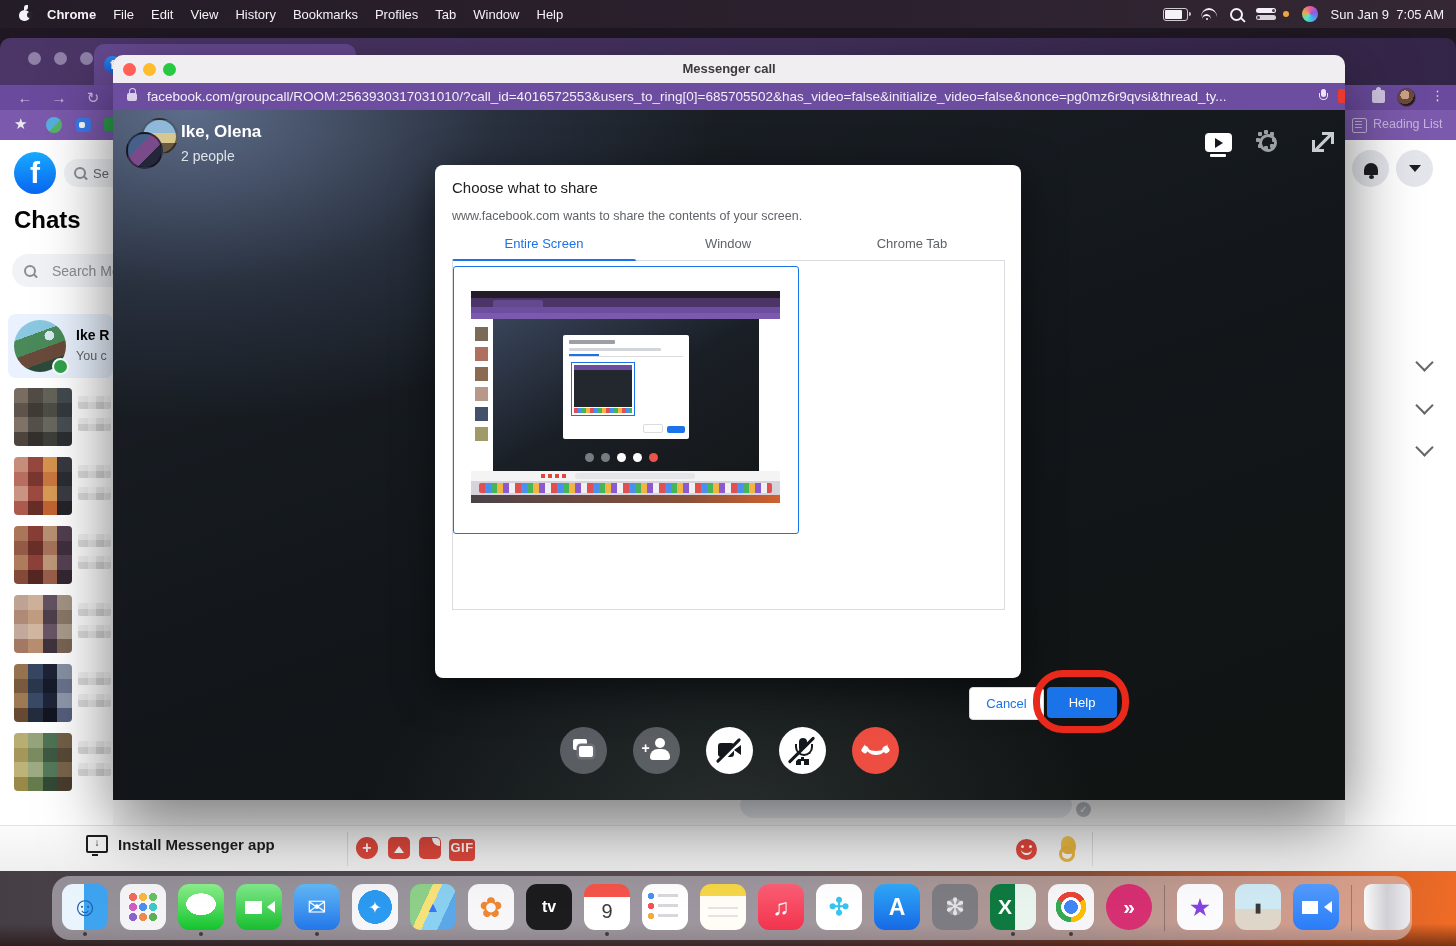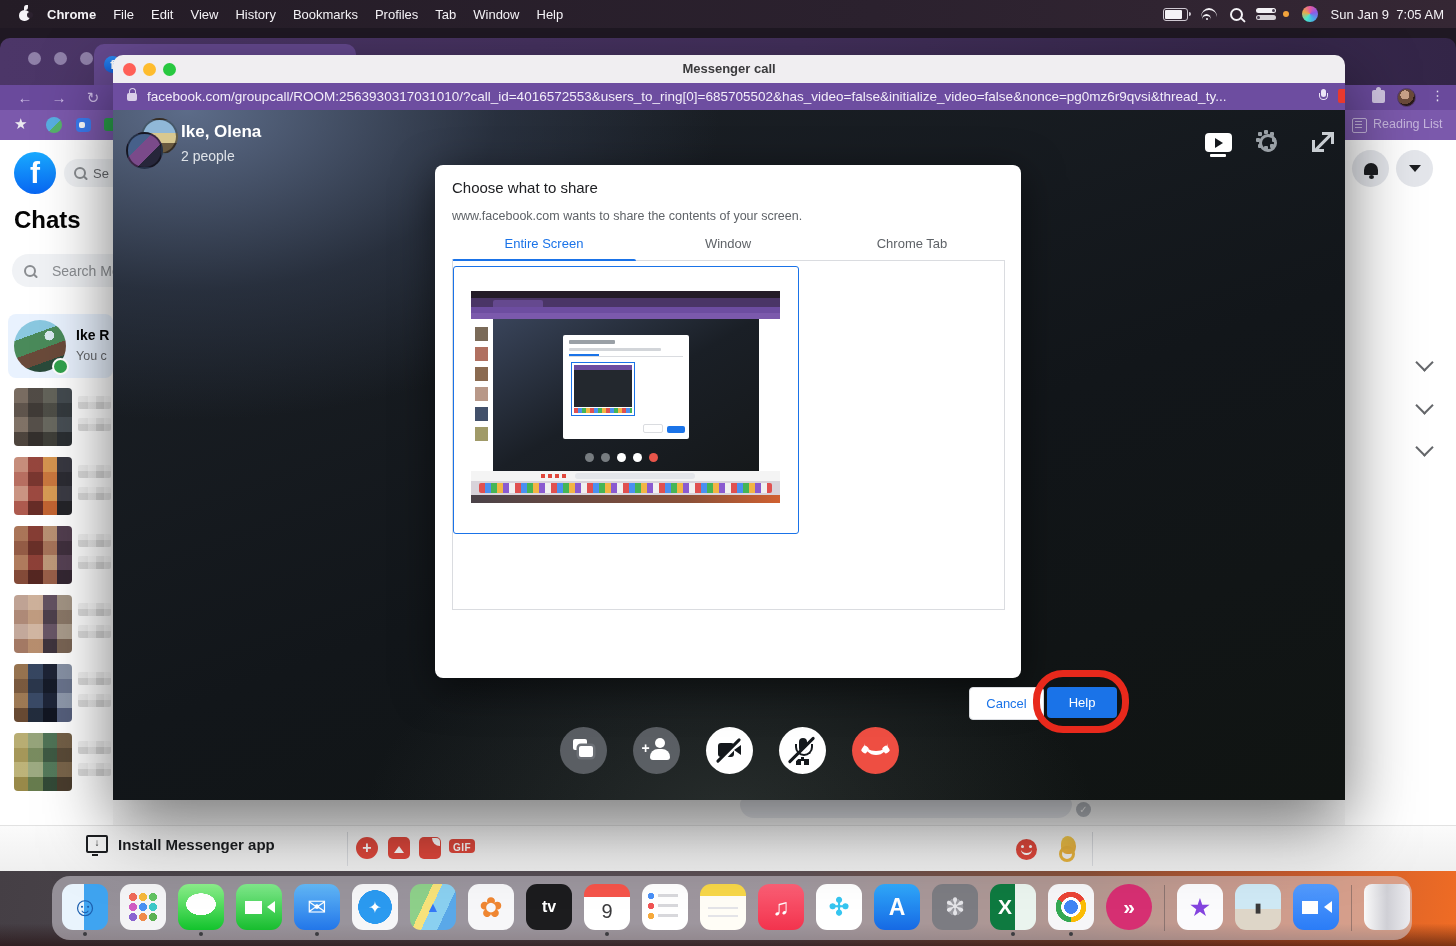--- a/index.html
+++ b/index.html
@@ -94,21 +94,21 @@
   .seen{position:absolute;left:963px;top:6px;width:15px;height:15px;border-radius:50%;background:#b8bcc2;color:#fff;font-size:10px;line-height:15px;text-align:center;}
   .composer{left:0;top:825px;width:1456px;height:46px;background:linear-gradient(#fbfbfb,#efefef);border-top:1px solid #e2e2e2;z-index:3;}
   .install{position:absolute;left:86px;top:9px;display:flex;align-items:center;gap:10px;color:#1c1e21;font-size:15px;font-weight:700;}
   .monitor{width:18px;height:14px;border:2px solid #1c1e21;border-radius:2px;position:relative;color:#1c1e21;font-size:10px;line-height:12px;text-align:center;font-weight:700;}
   .monitor:after{content:"";position:absolute;left:4px;bottom:-5px;width:6px;height:2px;background:#1c1e21;}
   .comp-div{position:absolute;top:6px;width:1px;height:34px;background:#d8dade;}
   .red-ico{position:absolute;top:11px;width:22px;height:22px;border-radius:50%;background:#e0483c;color:#fff;display:flex;align-items:center;justify-content:center;font-weight:700;}
   .red-sq{border-radius:5px;}
   .red-ico .mtn{width:0;height:0;border-left:5px solid transparent;border-right:5px solid transparent;border-bottom:7px solid #fff;margin-top:3px;}
   .red-ico .fold{position:absolute;right:1px;top:1px;width:8px;height:8px;border-radius:0 4px 0 8px;background:#fff;}
-  .gif-badge{position:absolute;top:13px;width:26px;height:14px;border-radius:4px;background:#e0483c;color:#fff;font-size:10px;font-weight:700;text-align:center;line-height:18px;letter-spacing:.5px;}
+  .gif-badge{position:absolute;top:13px;width:26px;height:22px;border-radius:4px;background:#e0483c;color:#fff;font-size:13px;font-weight:700;text-align:center;line-height:18px;letter-spacing:.5px;}
   .aa-input{position:absolute;left:478px;top:7px;width:566px;height:32px;border-radius:16px;background:#f0f2f5;border:none;outline:none;padding:0 40px 0 14px;font-size:15px;color:#050505;font-family:"Liberation Sans",sans-serif;}
   .aa-input::placeholder{color:#90949c;}
   .smiley{position:absolute;left:1016px;top:13px;width:21px;height:21px;border-radius:50%;background:#e0483c;}
   .smiley:before{content:"";position:absolute;left:5px;top:6px;width:3px;height:3px;border-radius:50%;background:#fff;box-shadow:8px 0 0 #fff;}
   .smiley:after{content:"";position:absolute;left:5px;top:10px;width:11px;height:6px;border-radius:0 0 10px 10px;border-bottom:2px solid #fff;box-sizing:border-box;}
   .okhand{position:absolute;left:1057px;top:10px;width:24px;height:26px;}
   .okhand i{position:absolute;left:4px;top:0;width:15px;height:18px;border-radius:45% 55% 40% 40%;background:linear-gradient(160deg,#f6cf4e,#e8a93c);}
   .okhand:after{content:"";position:absolute;left:2px;bottom:0;width:10px;height:10px;border-radius:50%;border:3px solid #e8b43e;}
 
   

